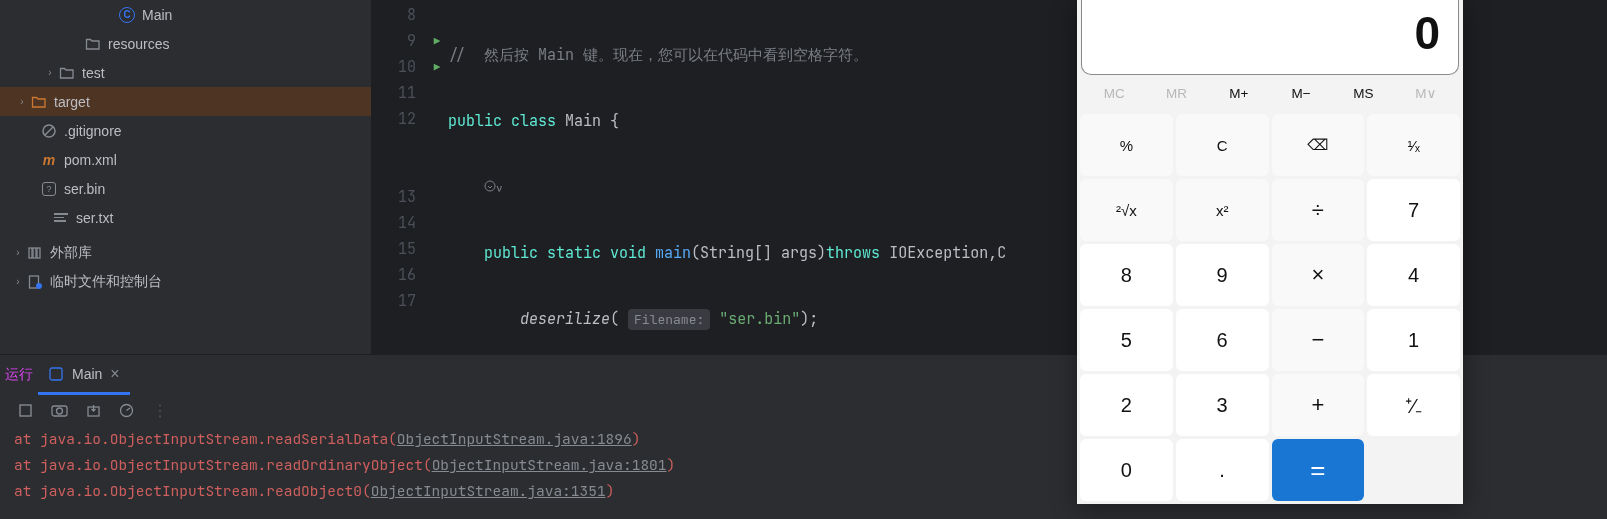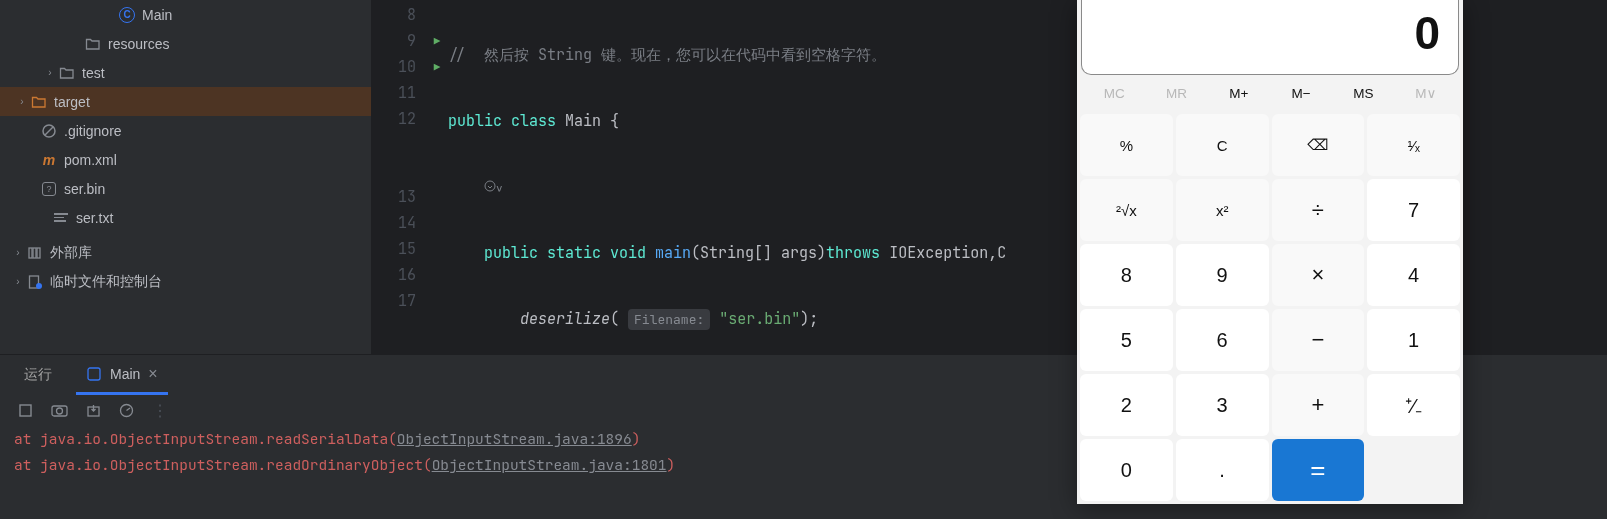--- a/index.html
+++ b/index.html
@@ -29,21 +29,21 @@
 .type { color:#bcbec4; }
 .str { color:#6aab73; }
 .comment { color:#7a7e85; }
 .underl { text-decoration-color:#8a6b3b; }
 .hint-pill { background:#393b40; color:#868a91; padding:2px 6px; border-radius:4px; font-size:13px;text-align:right; }
 .italic { font-style:italic; color:#bcbec4; }
 .gicon { width:12px; height:12px; display:inline-block; color:#7a7e85; }
 
 .console-wrap { height:165px; background:#2b2d30; border-top:1px solid #1e1f22; display:flex; flex-direction:column; }
 .tabs { display:flex; align-items:center; height:40px; font-size:14px; }
-.tab-side { padding:0 24px; color:#a3a3a3; }
+.tab-side { padding:0 5px; color:#d946ef; }
 .tab-main { display:flex; align-items:center; gap:8px; padding:0 10px; height:100%; border-bottom:3px solid #3574f0; color:#bcbec4; }
 .tab-close { color:#868a91; cursor:pointer; font-size:16px; }
 .tbar { display:flex; align-items:center; gap:18px; padding:6px 18px; color:#868a91; }
 .tbar .vline { color:#4b5059; }
 .console-text { font-family:"JetBrains Mono",Consolas,monospace; font-size:14.5px; padding:0 14px; line-height:26px; }
 .at { color:#ce5f5e; }
 .link { color:#868a91; text-decoration:underline; cursor:pointer; }
 
 .calc { position:absolute; right:144px; top:0; width:386px; background:#f3f3f3; box-shadow:0 4px 24px rgba(0,0,0,.4); display:flex; flex-direction:column; font-family:"Segoe UI",sans-serif; }
 .calc-display { background:#fff; border-radius:0 0 10px 10px; margin:0 4px 0 4px; padding:6px 18px 14px 0; text-align:right; font-size:46px; font-weight:700; color:#111; border:1px solid #8a8a8a; border-top:none; }
@@ -183,21 +183,21 @@
           <div></div>
           <div></div>
           <div></div>
           <div></div>
           <div></div>
           <div></div>
           <div></div>
           <div></div>
       </div>
       <div class="code-lines">
-        <div class="line"><span class="comment">//  然后按 String 键。现在，您可以在代码中看到空格字符。</span></div>
+        <div class="line"><span class="comment">//  然后按 Main 键。现在，您可以在代码中看到空格字符。</span></div>
         <div class="line"><span class="kw">public class</span> <span class="type">Main</span><span> {</span></div>
         <div class="line">    <svg class="gicon" viewBox="0 0 12 12">
               <circle cx="6" cy="6" r="5" fill="none" stroke="#7a7e85"></circle>
               <path d="M4 6l2 2 2-2" stroke="#7a7e85" fill="none"></path>
             </svg><span style="color:#7a7e85;font-size:11px">∨</span></div>
         <div class="line">    <span class="kw">public static</span> <span class="kw">void</span> <span class="mname">main</span><span>(String[] args)</span><span class="kw">throws</span> <span>IOException,C</span></div>
         <div class="line">        <span class="italic underl">deserilize</span>( <span class="hint-pill">Filename:</span> <span class="str">"ser.bin"</span><span>);</span></div>
         
         
         
@@ -234,20 +234,21 @@
           </svg>
         <svg width="15" height="15" viewBox="0 0 15 15">
             <circle cx="7.5" cy="7.5" r="6" fill="none" stroke="#868a91" stroke-width="1.3"></circle>
             <path d="M7.5 7.5L11 5" stroke="#868a91" stroke-width="1.3"></path>
           </svg>
         <span class="vline">⋮</span>
       </div>
       <div class="console-text">
         <div>   <span class="at">at</span> <span class="at">java.io.ObjectInputStream.readSerialData</span><span class="at">(</span><span class="link">ObjectInputStream.java:1896</span><span class="at">)</span></div>
         <div>   <span class="at">at</span> <span class="at">java.io.ObjectInputStream.readOrdinaryObject</span><span class="at">(</span><span class="link">ObjectInputStream.java:1801</span><span class="at">)</span></div>
+        <div>   <span class="at">at</span> <span class="at">java.io.ObjectInputStream.readObject0</span><span class="at">(</span><span class="link">ObjectInputStream.java:1351</span><span class="at">)</span></div>
       </div>
     </div>
   </div>
 </div>
 
 <div class="calc">
   <div class="calc-display">0</div>
   <div class="mem-row">
     <button class="mem-btn disabled">MC</button>
     <button class="mem-btn disabled">MR</button>

